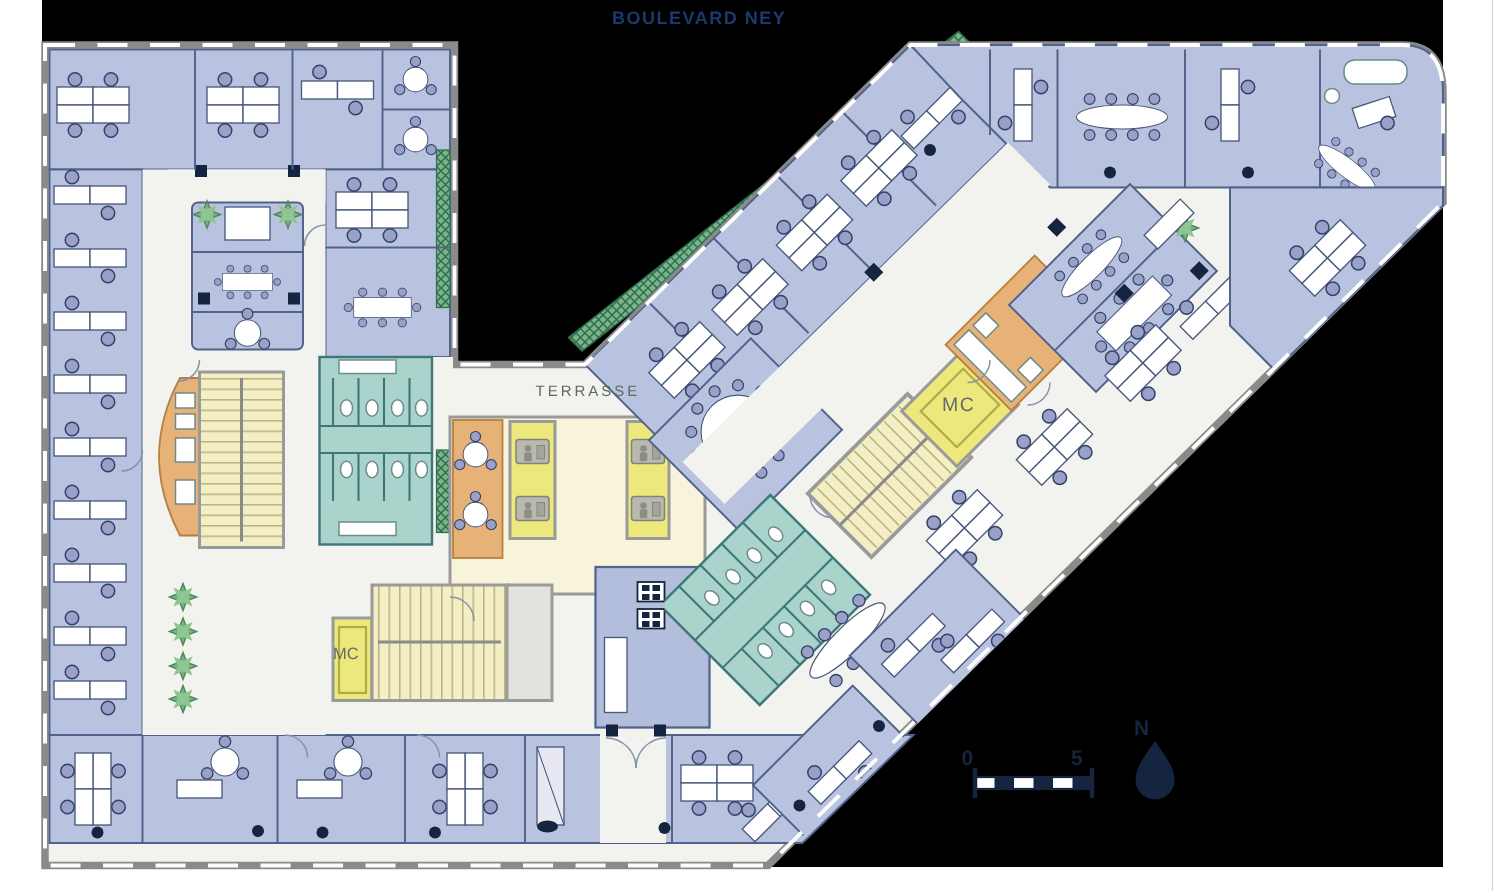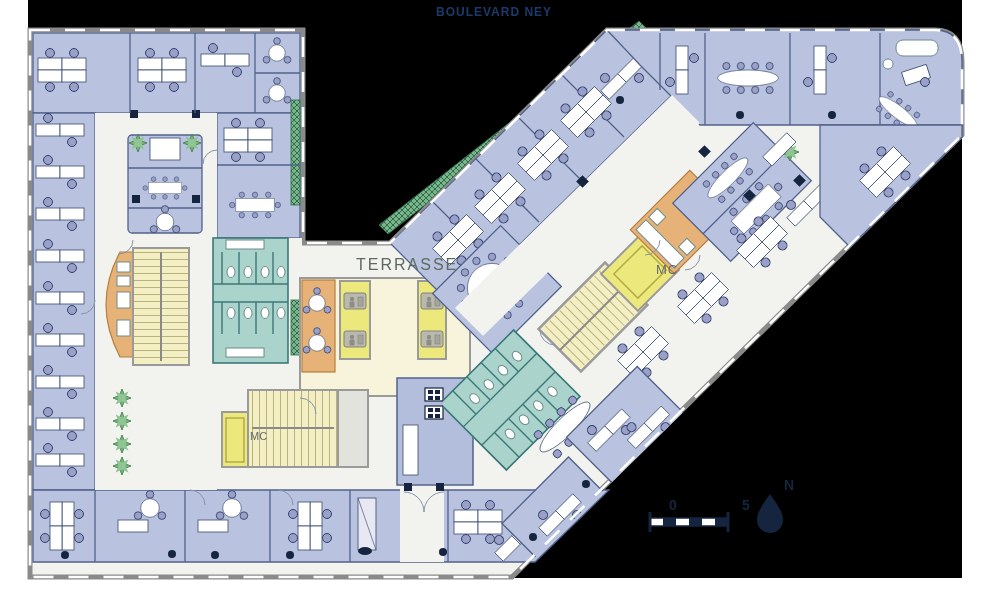--- a/index.html
+++ b/index.html
@@ -21,24 +21,24 @@
     --chair-edge:#32426b;
     --navy:#15253f;
     --outer-wall:#8a8a8a;
     --label-navy:#1b3a6b;
     --label-gray:#5e6a60;
   }
   html,body{margin:0;padding:0;background:#ffffff;}
   #plan{position:relative;width:995px;height:594px;background:#ffffff;overflow:hidden;
         font-family:"Liberation Sans", sans-serif;}
   #plan svg{position:absolute;left:0;top:0;}
-  .lbl{position:absolute;white-space:nowrap;margin-left:28px;}
+  .lbl{position:absolute;white-space:nowrap;}
   .lbl-street{left:408px;top:5px;width:110px;text-align:center;font-size:12px;font-weight:bold;
               letter-spacing:1px;color:var(--label-navy);}
-  .lbl-terrace{left:328px;top:256px;font-size:16px;letter-spacing:2px;color:var(--label-gray);}
+  .lbl-terrace{left:357px;top:256px;font-size:10px;letter-spacing:2px;color:var(--label-gray);}
   .lbl-mc1{left:628px;top:262px;font-size:13px;color:#666a6e;letter-spacing:1px;}
   .lbl-mc2{left:222px;top:430px;font-size:11px;color:#666a6e;}
   .lbl-zero{left:641px;top:497px;font-size:14px;font-weight:bold;color:var(--navy);}
   .lbl-five{left:714px;top:497px;font-size:14px;font-weight:bold;color:var(--navy);}
   .lbl-n{left:756px;top:477px;font-size:14px;font-weight:bold;color:var(--navy);}
   
   .zone{fill:var(--office-blue);stroke:var(--wall-blue);stroke-width:1.3;}
   .zone2{fill:var(--office-blue2);stroke:var(--wall-blue);stroke-width:1.5;}
   .cor{fill:var(--corridor);stroke:none;}
   .wallline{stroke:var(--wall-blue);stroke-width:1.3;fill:none;}

